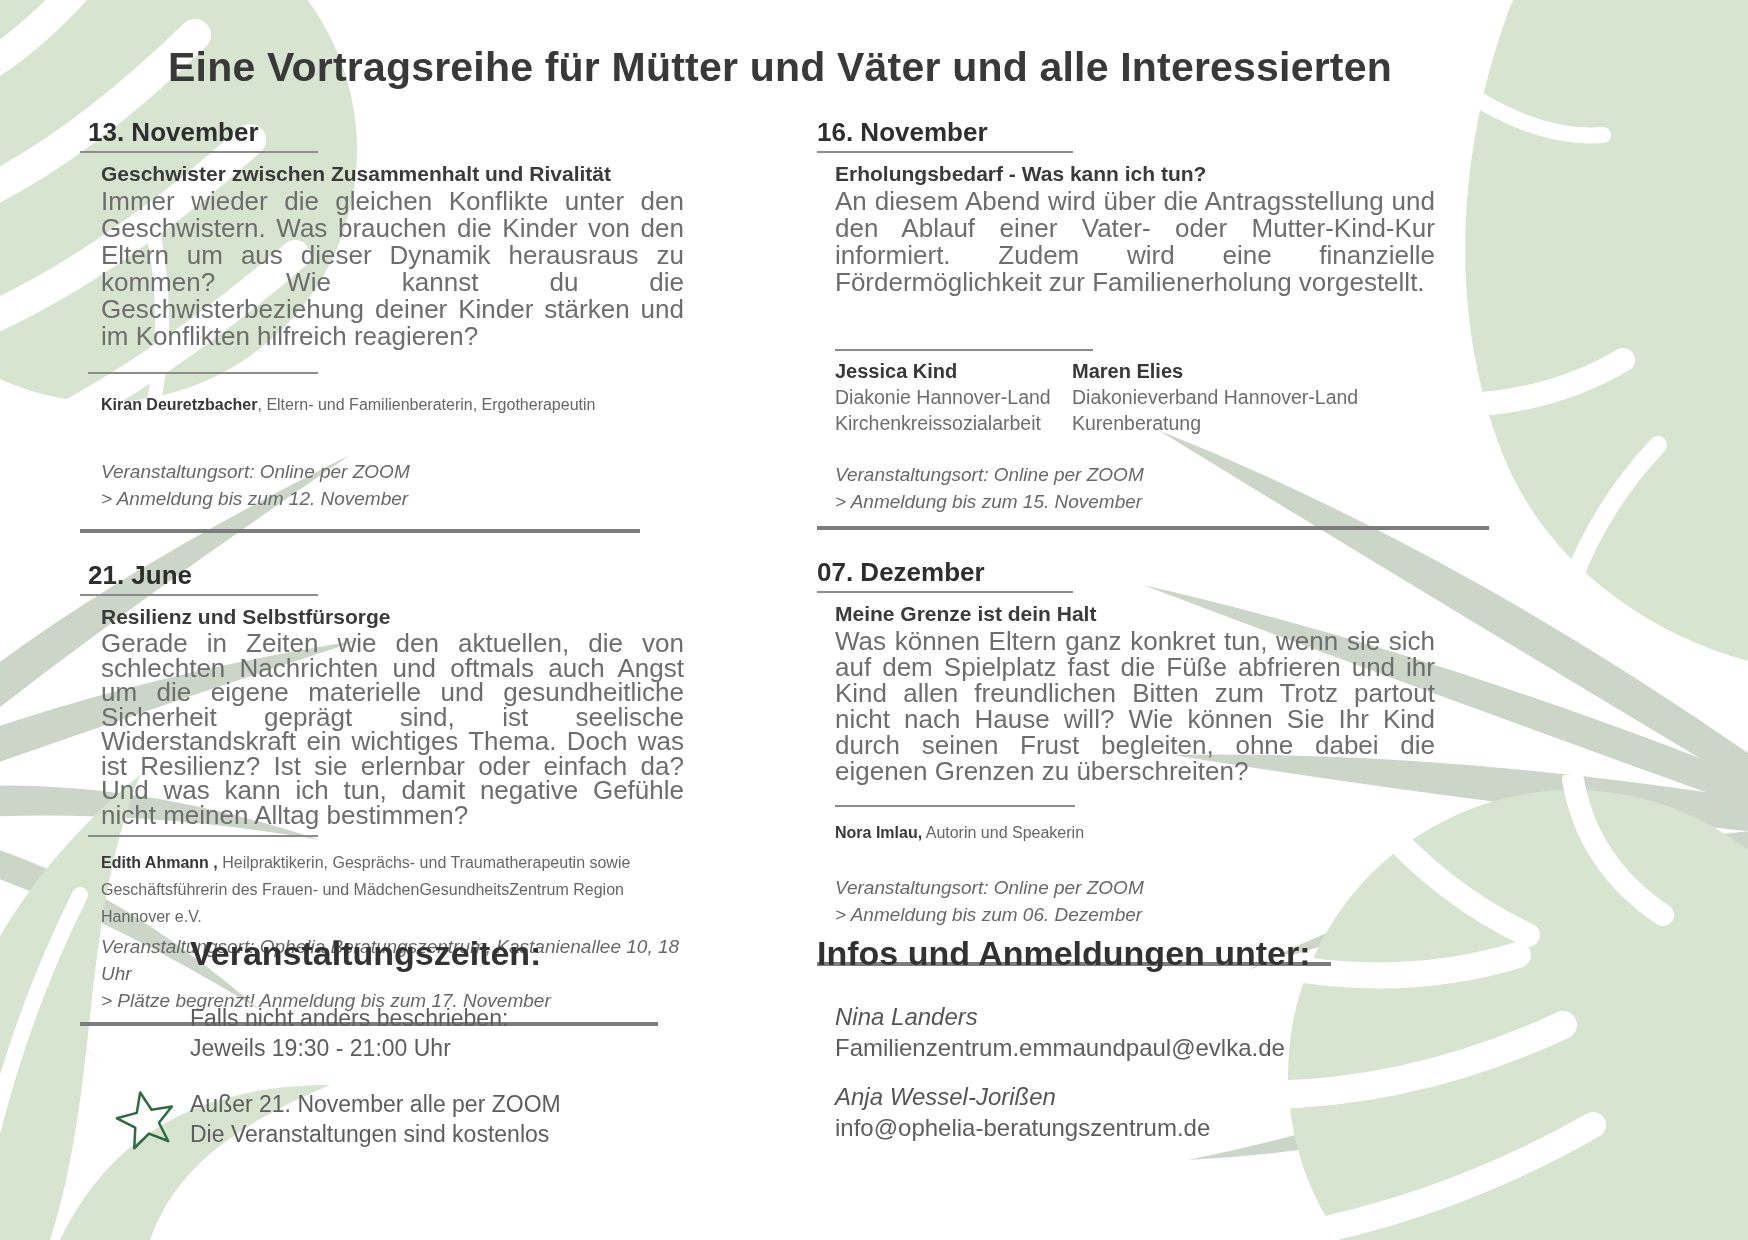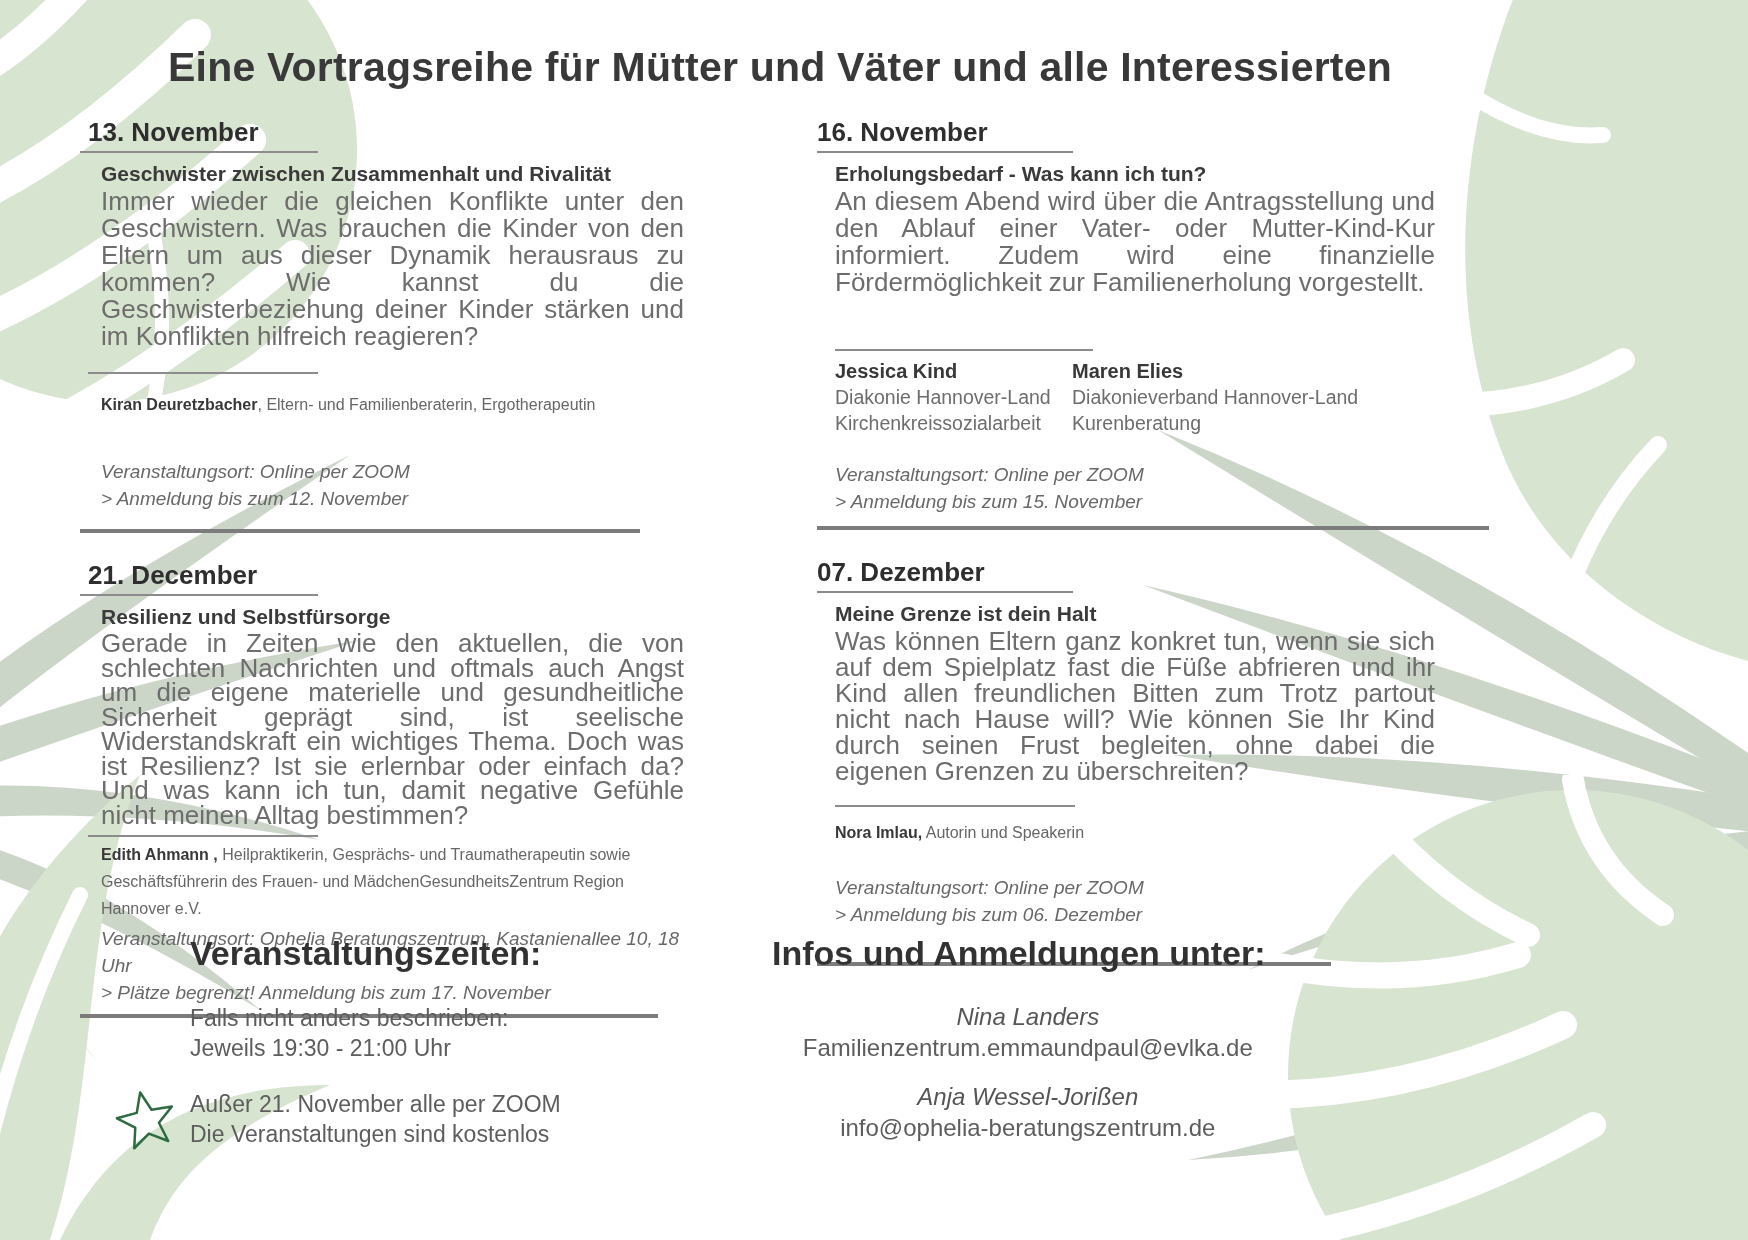--- a/index.html
+++ b/index.html
@@ -41,21 +41,21 @@
   .speaker b { color:#383838; }
   .meta { font-size:19px; font-style:italic; color:#686868; line-height:27px; }
 
   .speakers-row { display:flex; }
   .sp-col1 { width:237px; }
   .sp-col2 { flex:1; }
   .sp-name { font-size:20px; font-weight:700; color:#383838; line-height:26px; }
   .sp-org  { font-size:19.5px; color:#6d6d6d; line-height:26px; }
 
   .times-block { position:absolute; left:190px; top:933px; z-index:1; }
-  .info-block  { position:absolute; left:772px; top:933px; z-index:1;text-align:center; }
+  .info-block  { position:absolute; left:817px; top:933px; z-index:1; }
   .big-h { font-size:34px; font-weight:700; color:#323232; line-height:40px; }
   .times-lines { margin-top:30px; font-size:23px; color:#5d5d5d; line-height:30px; }
   .times-note  { position:relative; margin-top:26px; font-size:23px; color:#5d5d5d; line-height:30px; }
   .star { position:absolute; left:-75px; top:-2px; }
   .info-contacts { margin-left:18px; }
   .contact-name  { font-size:24px; font-style:italic; color:#555; line-height:31px; }
   .contact-email { font-size:24px; color:#5d5d5d; line-height:31px; }
 </style>
 </head>
 <body>
@@ -131,29 +131,29 @@
     </div>
     <hr class="sep-thin" style="margin-top:22px">
     <div class="indent">
       <p class="speaker" style="margin-top:17px"><b>Kiran Deuretzbacher</b><span>, Eltern- und Familienberaterin, Ergotherapeutin</span></p>
       <p class="meta" style="margin-top:40px"><span>Veranstaltungsort: Online per ZOOM</span><br><span>&gt; Anmeldung bis zum 12. November</span></p>
     </div>
     <hr class="sep-thick" style="margin-top:17px">
   </section>
 
   <section>
-    <h2 class="date-h" style="margin-top:26px">21. December</h2>
+    <h2 class="date-h" style="margin-top:26px">21. June</h2>
     <hr class="date-underline">
     <div class="indent">
       <h3 class="ev-title">Resilienz und Selbstfürsorge</h3>
       <p class="ev-body tight">Gerade in Zeiten wie den aktuellen, die von schlechten Nachrichten und oftmals auch Angst um die eigene materielle und gesundheitliche Sicherheit geprägt sind, ist seelische Widerstandskraft ein wichtiges Thema. Doch was ist Resilienz? Ist sie erlernbar oder einfach da? Und was kann ich tun, damit negative Gefühle nicht meinen Alltag bestimmen?</p>
     </div>
     <hr class="sep-thin" style="margin-top:8px">
     <div class="indent">
-      <p class="speaker" style="margin-top:4px"><b>Edith Ahmann ,</b><span> Heilpraktikerin, Gesprächs- und Traumatherapeutin sowie Geschäftsführerin des Frauen- und MädchenGesundheitsZentrum Region Hannover e.V.</span></p>
+      <p class="speaker" style="margin-top:12px"><b>Edith Ahmann ,</b><span> Heilpraktikerin, Gesprächs- und Traumatherapeutin sowie Geschäftsführerin des Frauen- und MädchenGesundheitsZentrum Region Hannover e.V.</span></p>
       <p class="meta" style="margin-top:3px"><span>Veranstaltungsort: Ophelia Beratungszentrum, Kastanienallee 10, 18 Uhr</span><br><span>&gt; Plätze begrenzt! Anmeldung bis zum 17. November</span></p>
     </div>
     <hr class="sep-thick" style="margin-top:8px; width:578px">
   </section>
 
 </div>
 
 <div id="col-right" class="col">
 
   <section>

